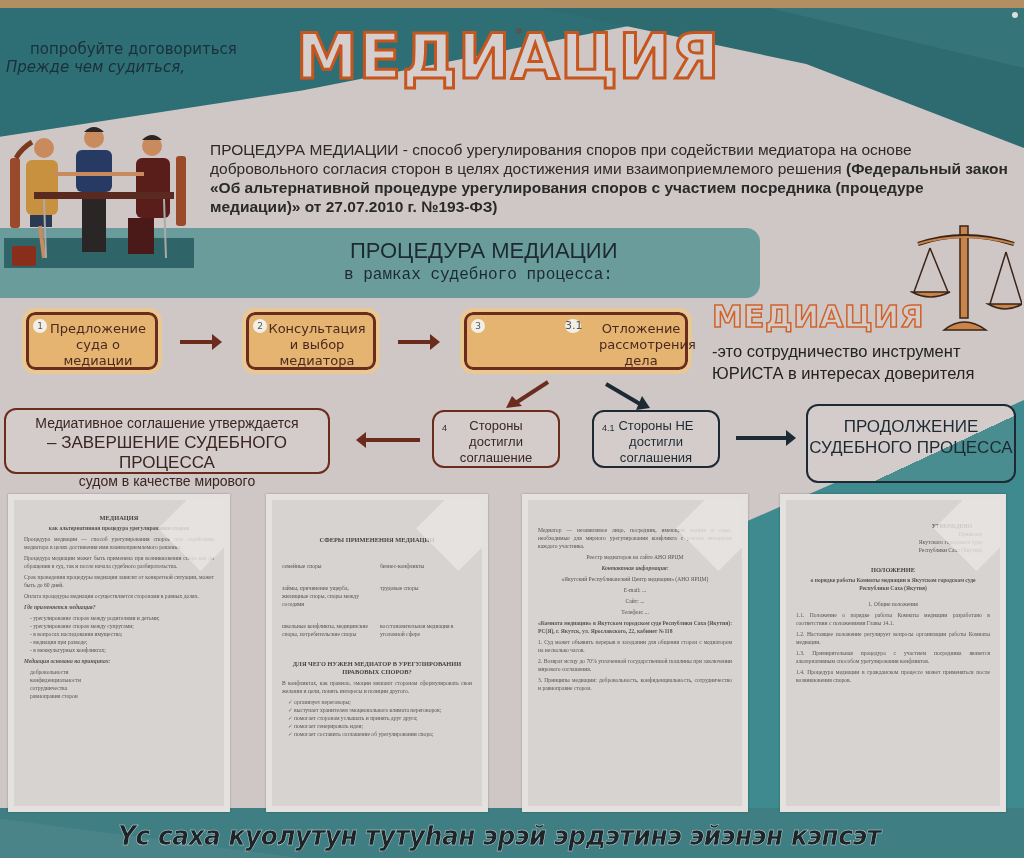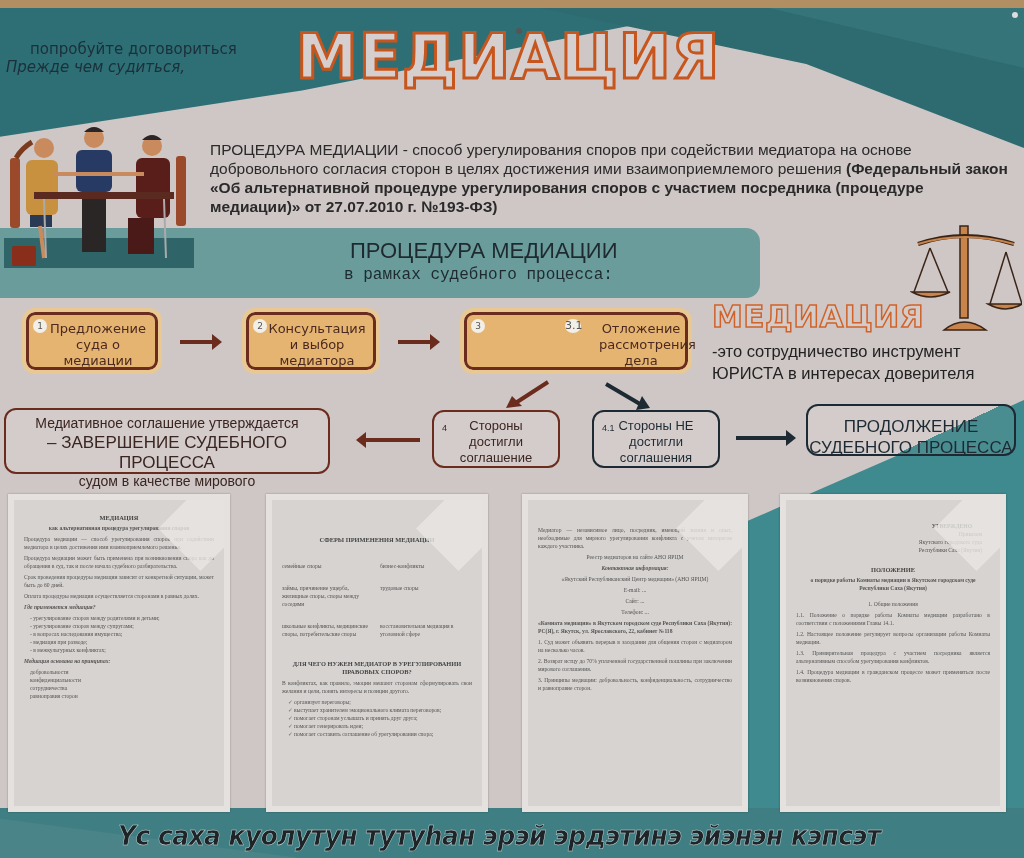--- a/index.html
+++ b/index.html
@@ -166,21 +166,21 @@
     <span class="small-num">4</span>
     <div style="padding:0 18px;">Стороны достигли соглашение</div>
   </div>
 
   <div class="box dark" style="left:592px;top:410px;width:128px;height:58px;font-size:13px;line-height:16px;padding-top:6px;">
     <span class="small-num">4.1</span>
     <div style="padding:0 18px;">Стороны НЕ достигли соглашения</div>
   </div>
   <div class="arrow dark" style="left:736px;top:436px;width:52px;"></div>
 
-  <div class="box dark" style="left:806px;top:404px;width:210px;height:52px;font-size:17px;line-height:21px;padding-top:10px;background:linear-gradient(155deg,#d4cccb 62%,#4a8d91 62%);">
+  <div class="box dark" style="left:806px;top:404px;width:210px;height:79px;font-size:17px;line-height:21px;padding-top:10px;background:linear-gradient(155deg,#d4cccb 62%,#4a8d91 62%);">
     <div>ПРОДОЛЖЕНИЕ</div>
     <div>СУДЕБНОГО ПРОЦЕССА</div>
   </div>
 
   <div class="med2">МЕДИАЦИЯ</div>
   <div class="med2-desc">
     <div>-это сотрудничество инструмент</div>
     <div>ЮРИСТА в интересах доверителя</div>
   </div>
 

